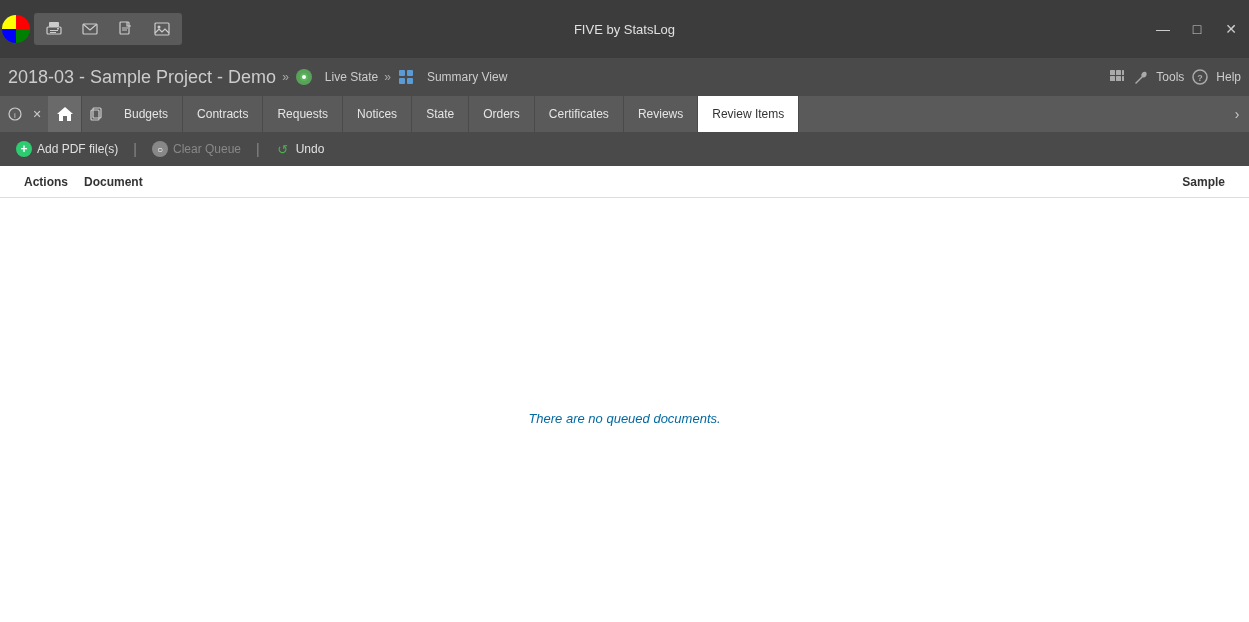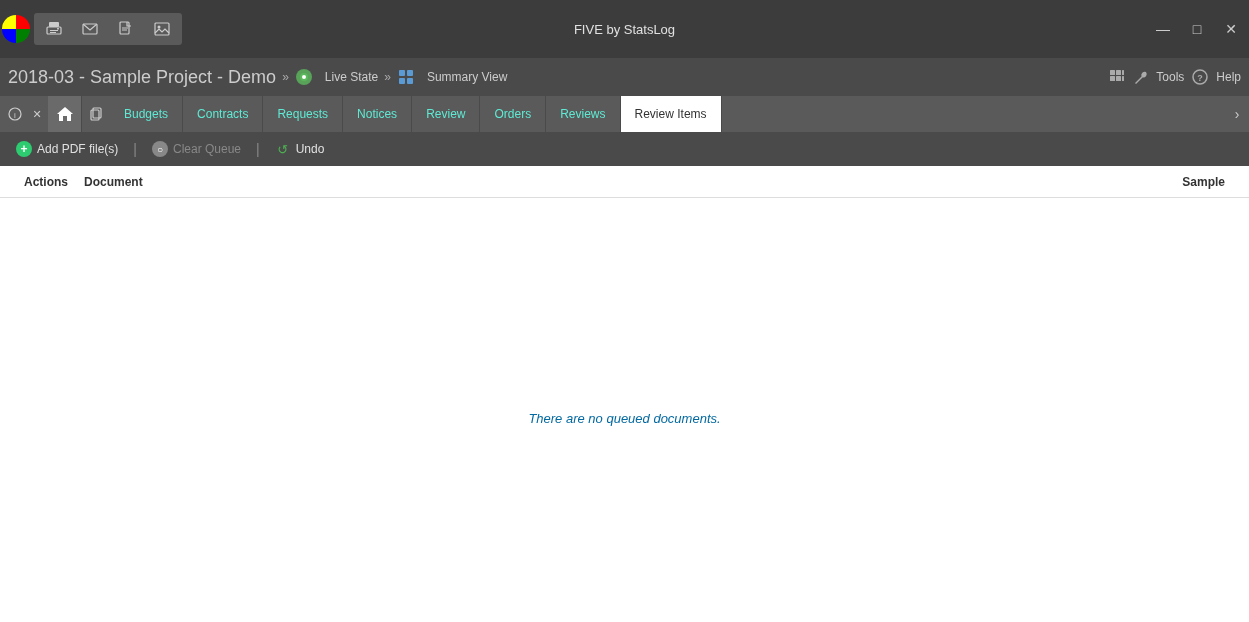--- a/index.html
+++ b/index.html
@@ -158,21 +158,21 @@
       color: #ccc;
       font-size: 13px;
       cursor: pointer;
       flex-shrink: 0;
     }
     .tab {
       padding: 0 14px;
       display: flex;
       align-items: center;
       font-size: 12px;
-      color: #5eead4;
+      color: #e5e5e5;
       cursor: pointer;
       white-space: nowrap;
       border-right: 1px solid #4a4a4a;
       background: #5a5a5a;
     }
     .tab.active {
       background: #fff;
       color: #333;
       font-weight: 400;
     }
@@ -419,24 +419,27 @@
   <div class="tab">
     <span>Contracts</span>
   </div>
   <div class="tab">
     <span>Requests</span>
   </div>
   <div class="tab">
     <span>Notices</span>
   </div>
   <div class="tab">
-    <span>Review</span>
+    <span>State</span>
   </div>
   <div class="tab">
     <span>Orders</span>
+  </div>
+  <div class="tab">
+    <span>Certificates</span>
   </div>
   <div class="tab">
     <span>Reviews</span>
   </div>
   <div class="tab active">
     <span>Review Items</span>
   </div>
 
   <div class="tab-scroll-btn">
     <span style="color:#ccc;">›</span>

